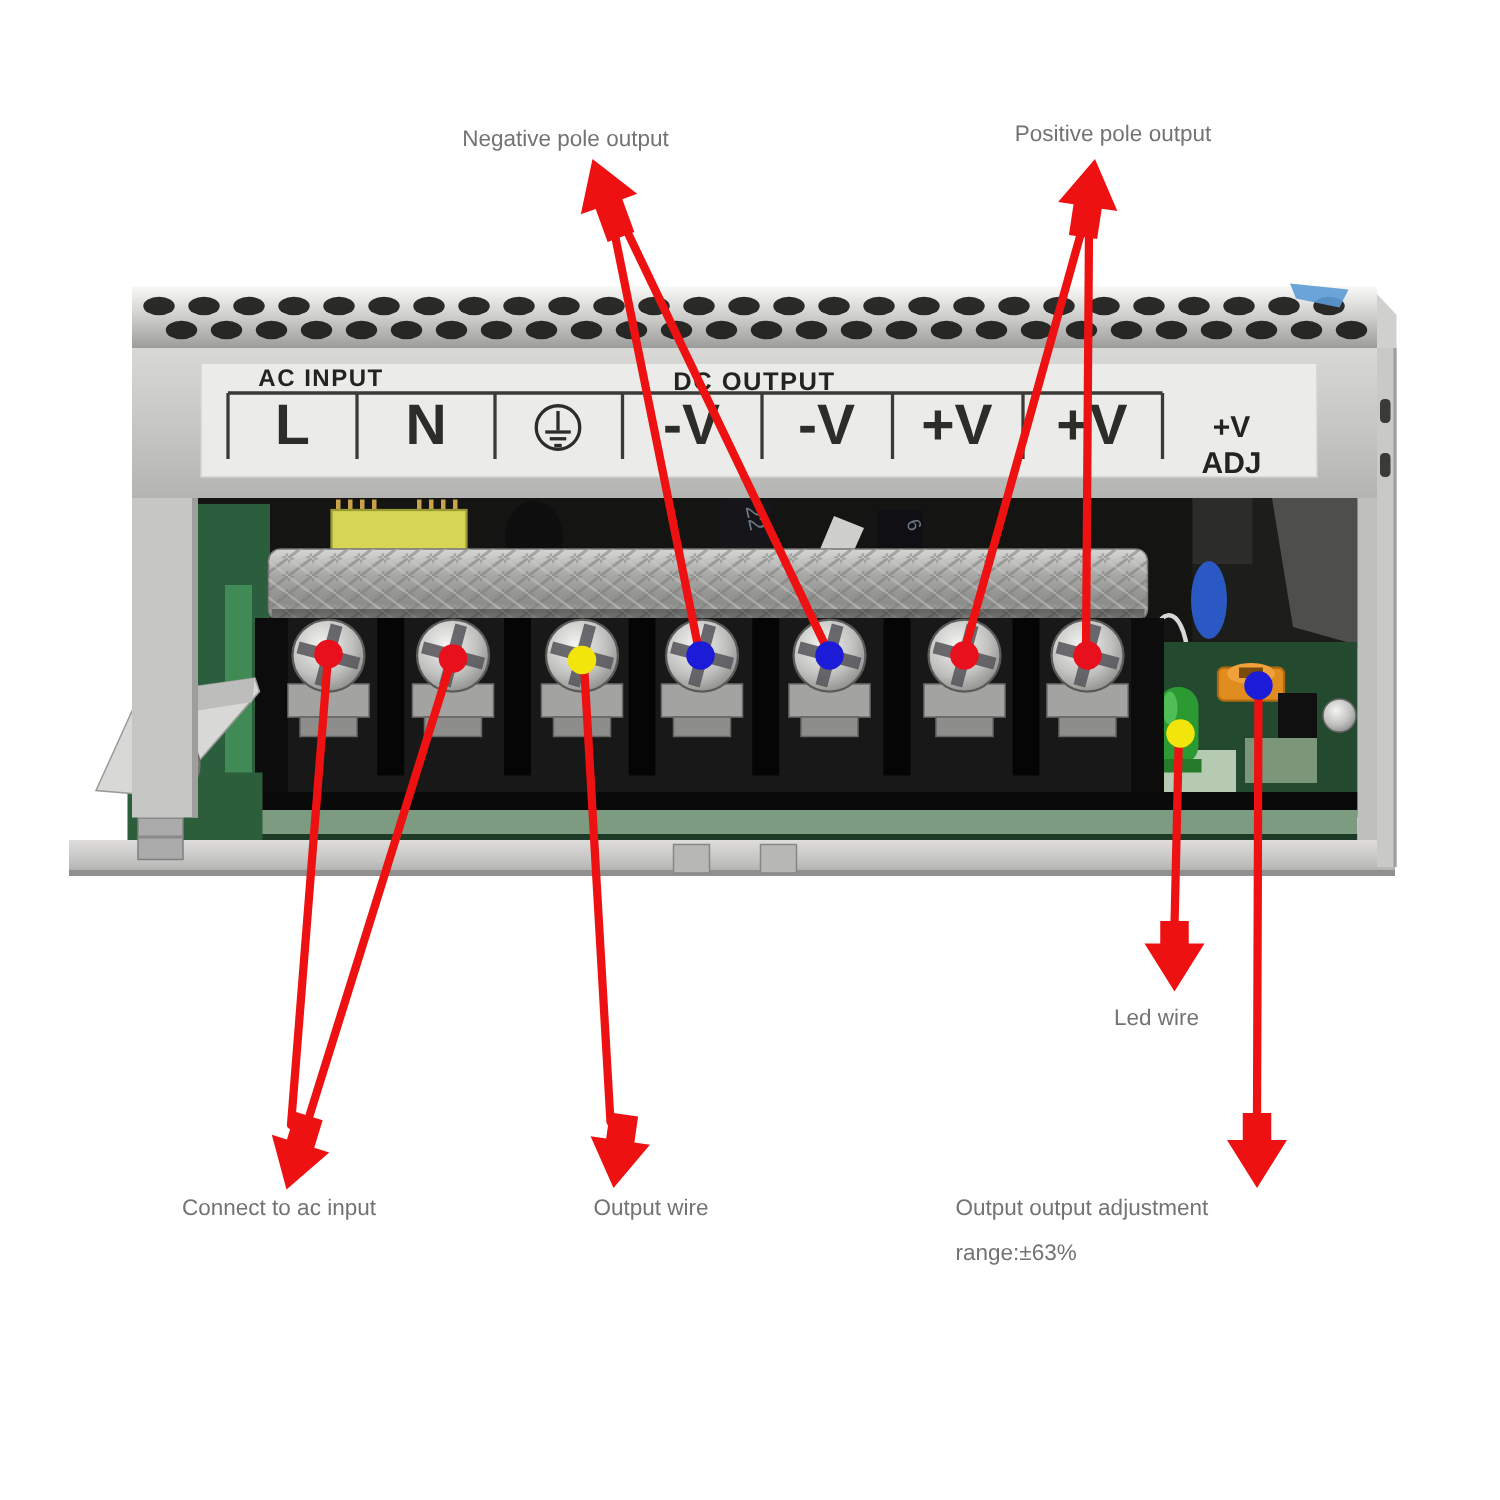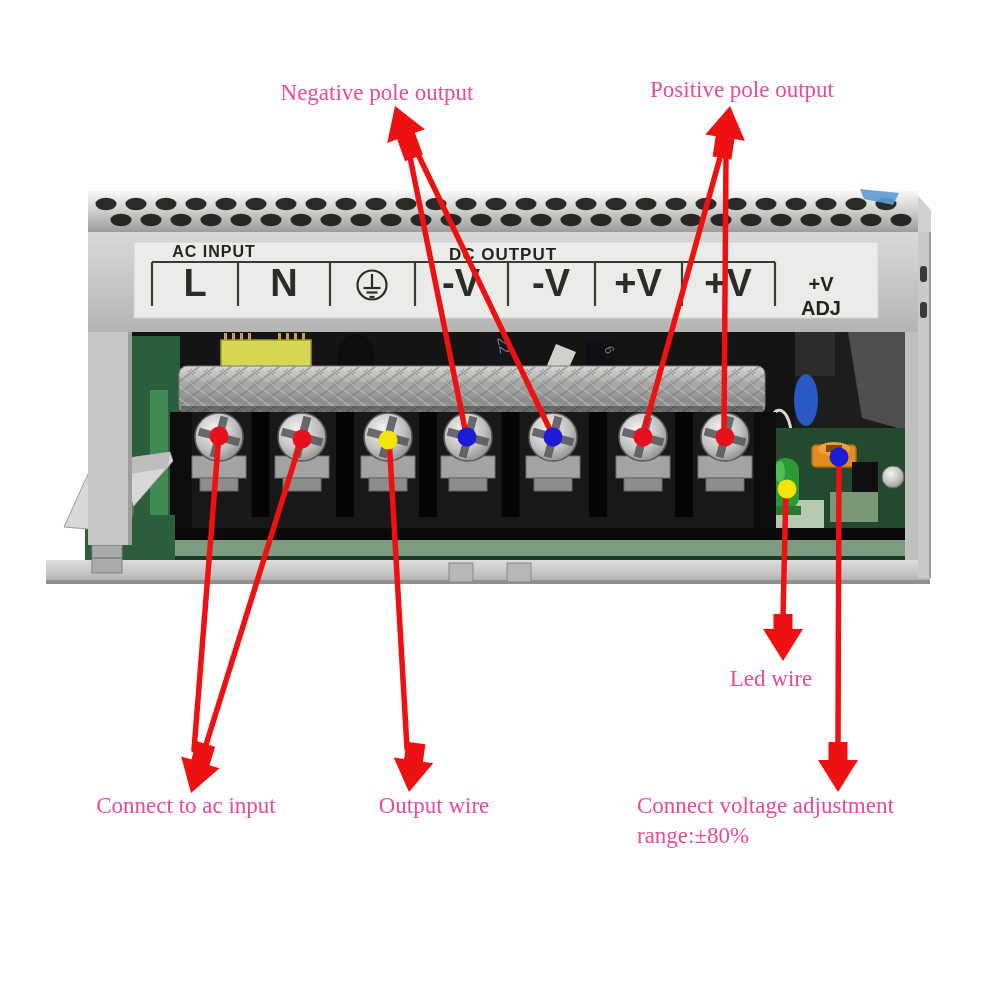--- a/index.html
+++ b/index.html
@@ -1,20 +1,20 @@
 <!DOCTYPE html>
 <html><head>
 <meta charset="utf-8">
 <style>
   html,body{margin:0;padding:0;background:#ffffff;}
   .stage{position:relative;width:1000px;height:1000px;background:#ffffff;overflow:hidden;
          font-family:"Liberation Sans",sans-serif;}
   .stage svg{position:absolute;left:0;top:0;}
-  .ann-label{position:absolute;color:#ec4899;font-size:23px;line-height:26px;white-space:nowrap;
-             transform:translate(-50%,-50%);font-family:Liberation Serif, serif;}
+  .ann-label{position:absolute;color:#737373;font-size:15px;line-height:26px;white-space:nowrap;
+             transform:translate(-50%,-50%);font-family:Liberation Sans, sans-serif;}
   .ann-label.align-left{transform:translate(0,-50%);}
   .plate-head{font-weight:bold;fill:#24241f;letter-spacing:1px;}
   .term-letter{font-weight:bold;fill:#2c2c28;}
   .adj-text{font-weight:bold;fill:#24241f;}
   .cap-mark{fill:#7d8896;opacity:.85;}
 </style>
 </head>
 <body>
 
 <div class="stage">
@@ -346,15 +346,15 @@
         <circle cx="787" cy="489" r="9.5" fill="#f2e50c"></circle>
         <circle cx="839" cy="457" r="9.5" fill="#1b1bd8"></circle>
       </g>
 </svg>
 
 <div class="ann-label" style="left:377px;top:93px">Negative pole output</div>
 <div class="ann-label" style="left:186px;top:806px">Connect to ac input</div>
 <div class="ann-label" style="left:742px;top:90px">Positive pole output</div>
 <div class="ann-label" style="left:434px;top:806px">Output wire</div>
 <div class="ann-label" style="left:771px;top:679px">Led wire</div>
-<div class="ann-label align-left" style="left:637px;top:806px">Connect voltage adjustment</div>
-<div class="ann-label align-left" style="left:637px;top:836px">range:±80%</div>
+<div class="ann-label align-left" style="left:637px;top:806px">Output output adjustment</div>
+<div class="ann-label align-left" style="left:637px;top:836px">range:±63%</div>
 </div>
 
 </body></html>

